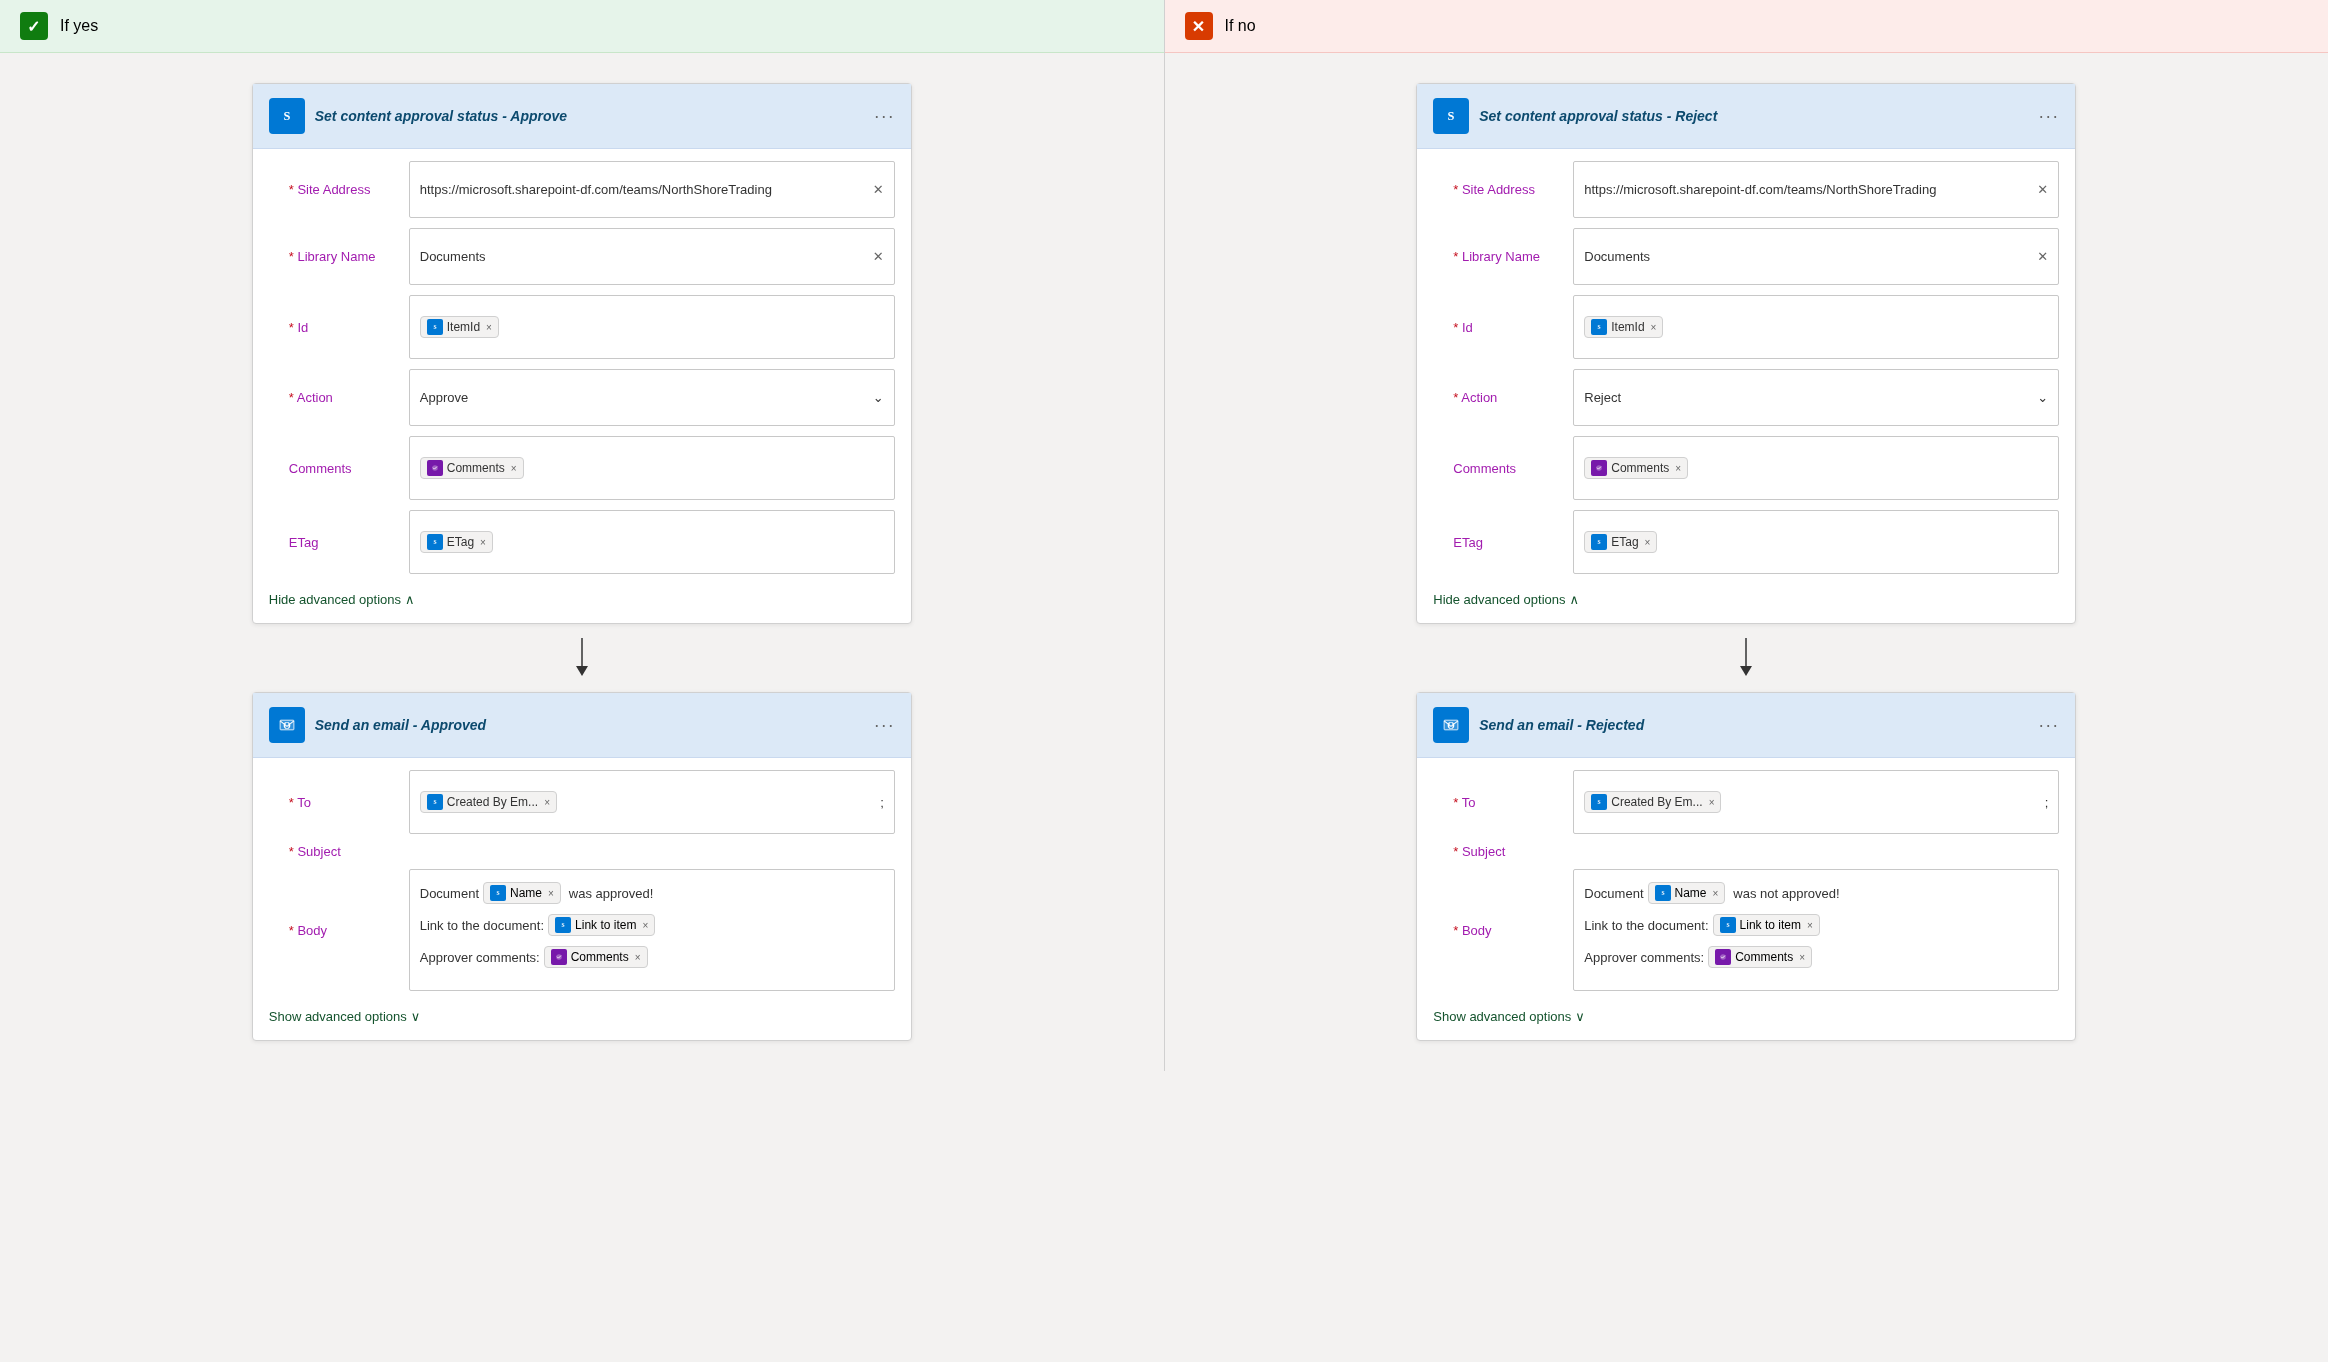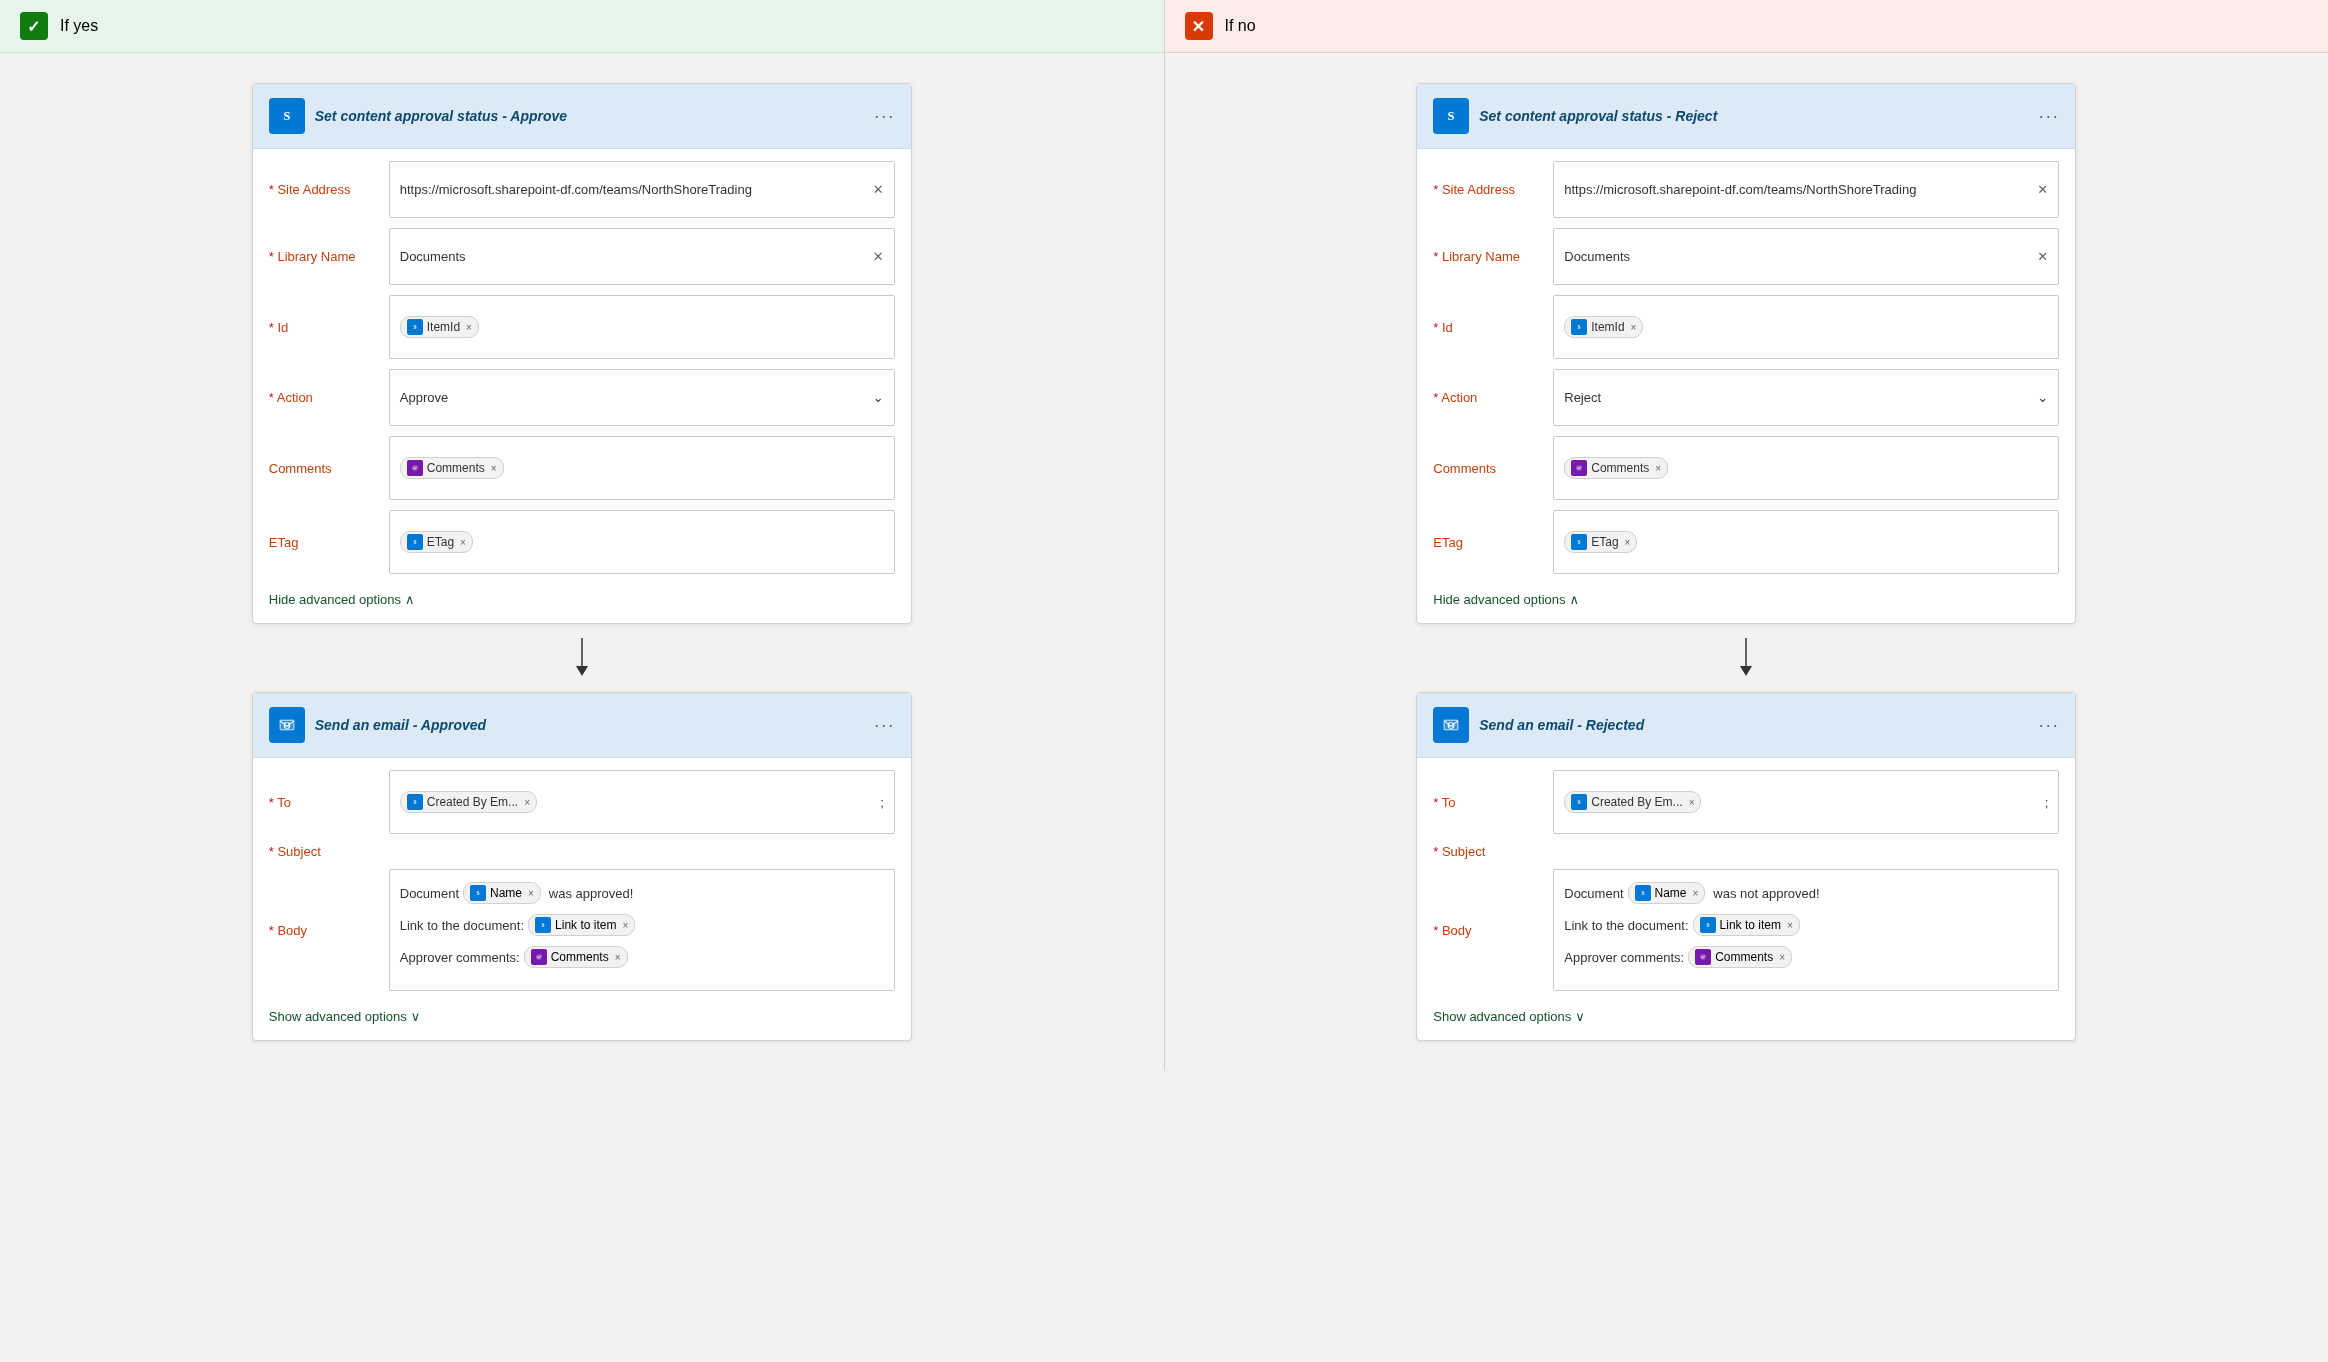--- a/index.html
+++ b/index.html
@@ -111,22 +111,23 @@
     }
     .field-row {
       display: flex;
       align-items: center;
       margin-bottom: 10px;
       gap: 10px;
     }
     .field-label {
       width: 110px;
       font-size: 13px;
-      color: #c2410c;
+      color: #a21caf;
       flex-shrink: 0;
+      margin-left: 20px;
     }
     .field-label.required::before {
       content: '* ';
       color: #c50f1f;
     }
     .field-input {
       flex: 1;
       border: 1px solid #c8c8c8;
       border-radius: 2px;
       padding: 20px 10px;
@@ -139,21 +140,21 @@
       background: white;
     }
     .field-input.with-dropdown {
       cursor: pointer;
     }
     .token {
       display: inline-flex;
       align-items: center;
       background: #f3f2f1;
       border: 1px solid #d0d0d0;
-      border-radius: 10px;
+      border-radius: 4px;
       padding: 2px 6px;
       font-size: 12px;
       gap: 4px;
       margin-right: 4px;
     }
     .token-icon {
       width: 16px;
       height: 16px;
       background: #0078d4;
       border-radius: 2px;

